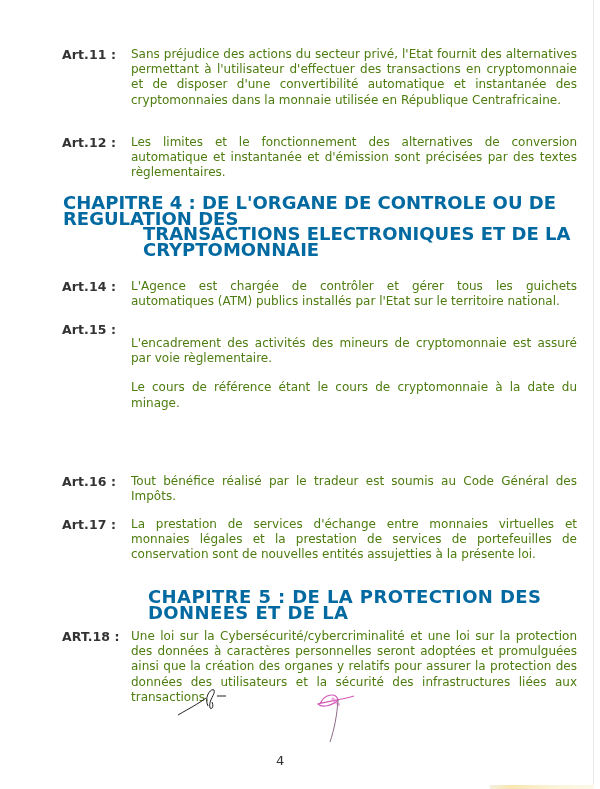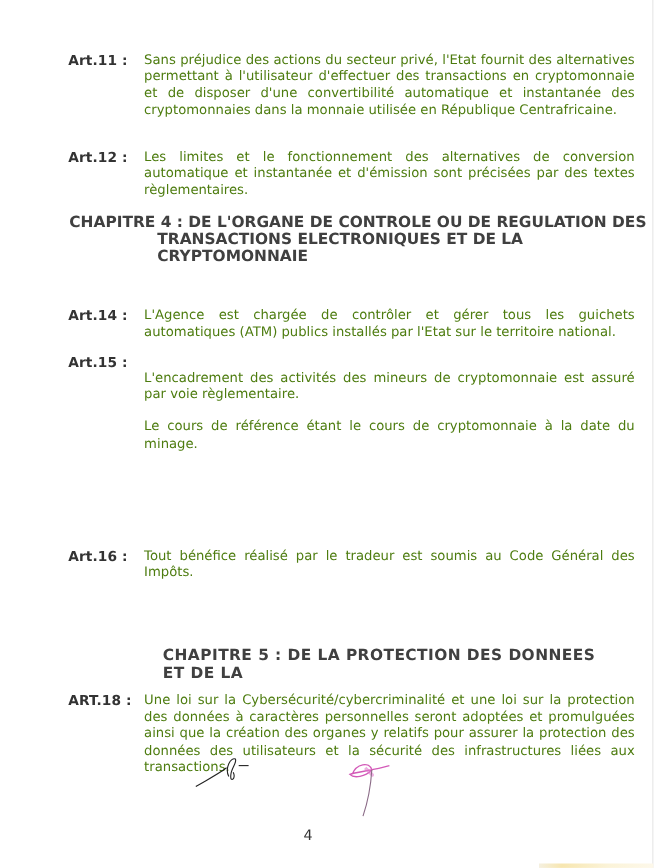--- a/index.html
+++ b/index.html
@@ -13,21 +13,21 @@
   .art-label {
     position: absolute; left: 0; top: 0; width: 70px;
     font-weight: bold; font-size: 12.5px; color: #333; letter-spacing: 0.1px;
   }
   .art-body { margin-left: 69px; width: 446px; }
   .para {
     margin: 0 0 12px 0; font-size: 12px; line-height: 15.2px; text-align: justify;
     color: #4d7c0f;
   }
   .chapter {
-    position: absolute; font-weight: bold; font-size: 14px; line-height: 15.5px; color: #404040;
+    position: absolute; font-weight: bold; font-size: 18px; line-height: 15.5px; color: #0369a1;
   }
   .page-number { position: absolute; left: 276px; top: 753px; font-size: 13px; color: #333; }
   .signature { position: absolute; }
   .bottom-strip { position: absolute; left: 490px; top: 785px; width: 104px; height: 4px;
     background: linear-gradient(90deg,#f5f0e0,#f7e6b0 20%,#fbf3d8 60%,#fdf8ea); }
 </style>
 </head>
 <body>
 
 <div class="page">
@@ -61,27 +61,33 @@
   </div>
 
   <div class="article" style="top:322px">
     <div class="art-label">Art.15 :</div>
     <div class="art-body">
       <p class="para" style="margin-top:14px">L'encadrement des activités des mineurs de cryptomonnaie est assuré par voie règlementaire.</p>
       <p class="para" style="margin-top:14px">Le cours de référence étant le cours de cryptomonnaie à la date du minage.</p>
     </div>
   </div>
 
-  <div class="article" style="top:498px">
+  <div class="article" style="top:474px">
     <div class="art-label">Art.16 :</div>
     <div class="art-body">
       <p class="para">Tout bénéfice réalisé par le tradeur est soumis au Code Général des Impôts.</p>
     </div>
   </div>
 
+  <div class="article" style="top:517px">
+    <div class="art-label">Art.17 :</div>
+    <div class="art-body">
+      <p class="para">La prestation de services d'échange entre monnaies virtuelles et monnaies légales et la prestation de services de portefeuilles de conservation sont de nouvelles entités assujetties à la présente loi.</p>
+    </div>
+  </div>
 
   <div class="chapter" style="left:128px; top:589px; width:400px; letter-spacing:0.4px;margin-left:20px;">
     <div>CHAPITRE 5 : DE LA PROTECTION DES DONNEES ET DE LA</div>
   </div>
 
   <div class="article" style="top:629px">
     <div class="art-label">ART.18 :</div>
     <div class="art-body">
       <p class="para">Une loi sur la Cybersécurité/cybercriminalité et une loi sur la protection des données à caractères personnelles seront adoptées et promulguées ainsi que la création des organes y relatifs pour assurer la protection des données des utilisateurs et la sécurité des infrastructures liées aux transactions.</p>
     </div>

